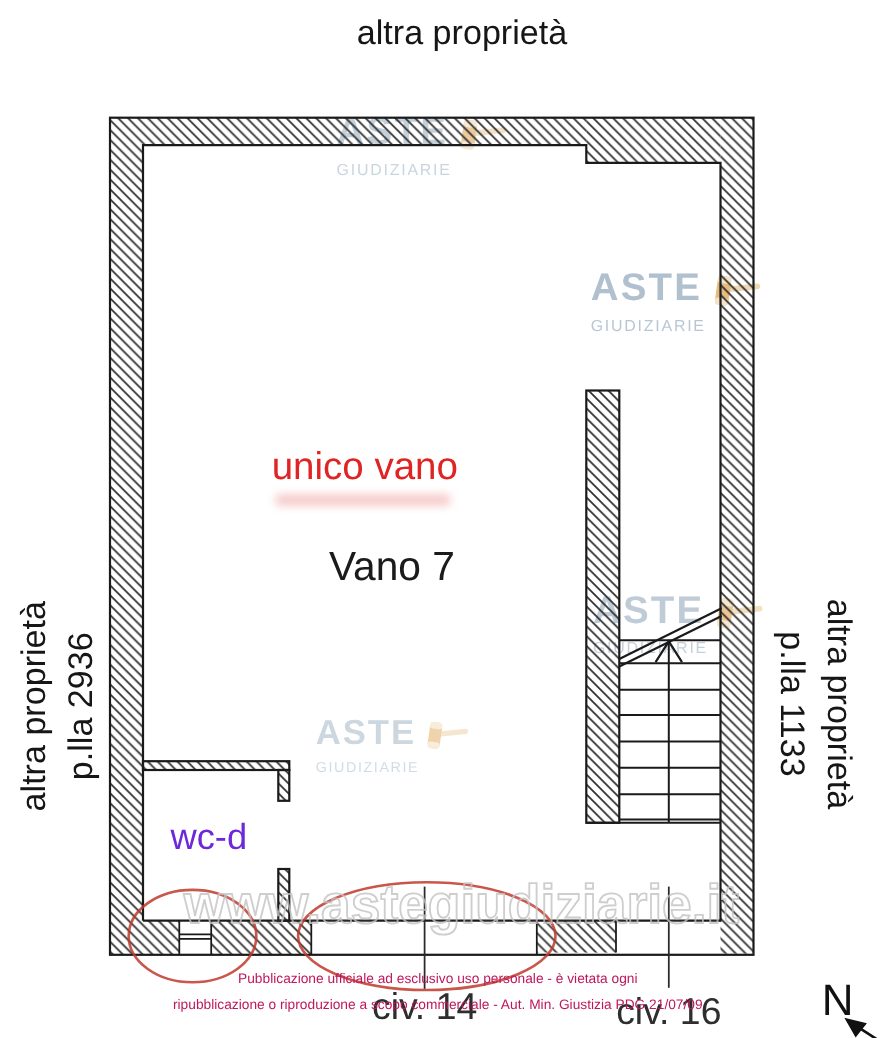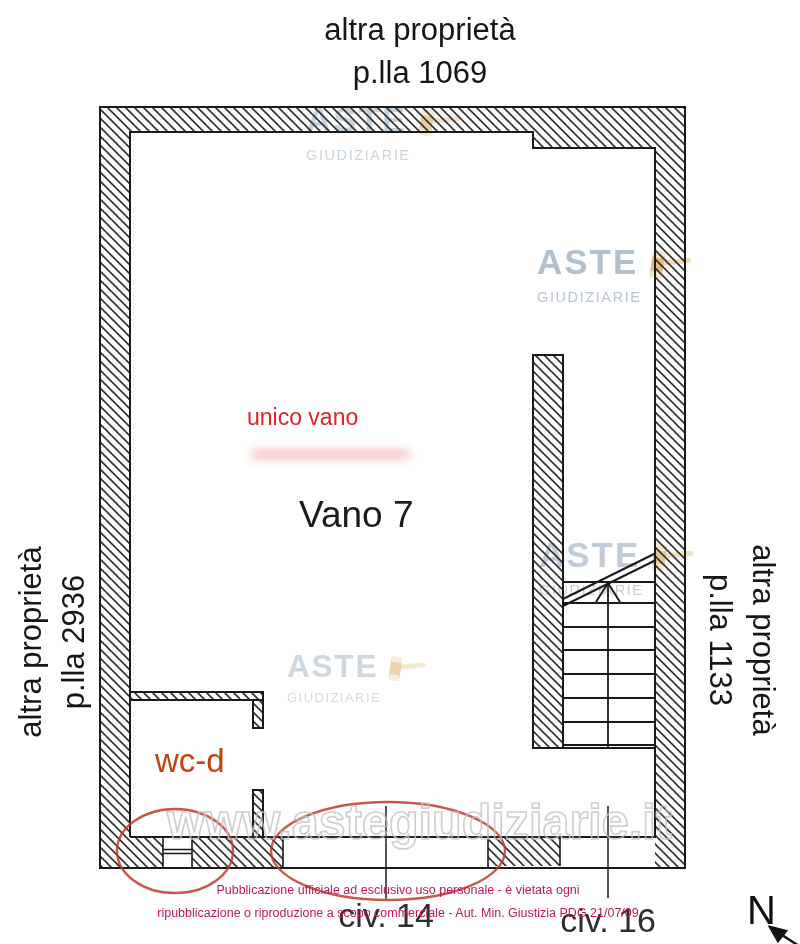--- a/index.html
+++ b/index.html
@@ -10,23 +10,23 @@
 
   
   .prop-label{
     position:absolute;text-align:center;color:#161616;
     font-size:31px;line-height:43px;white-space:nowrap;z-index:4;
   }
   #top-label{left:420px;top:8px;transform:translateX(-50%)}
   #left-label{left:52px;top:642px;transform:translate(-50%,-50%) rotate(-90deg)}
   #right-label{left:742px;top:640px;transform:translate(-50%,-50%) rotate(90deg)}
 
-  .room-red{position:absolute;left:247px;top:404px;font-size:23px;color:#e02323;z-index:4;white-space:nowrap}
+  .room-red{position:absolute;left:247px;top:404px;font-size:35px;color:#e02323;z-index:4;white-space:nowrap}
   .room-name{position:absolute;left:299px;top:494px;font-size:37px;color:#1b1b1b;z-index:4;white-space:nowrap}
-  .wc-label{position:absolute;left:155px;top:742px;font-size:33px;color:#c2410c;z-index:4;white-space:nowrap}
+  .wc-label{position:absolute;left:155px;top:742px;font-size:33px;color:#6d28d9;z-index:4;white-space:nowrap}
   .civ{position:absolute;font-size:34px;color:#2e2e2e;z-index:4;white-space:nowrap}
   #civ14{left:386px;top:896px;transform:translateX(-50%)}
   #civ12{left:608px;top:901px;transform:translateX(-50%)}
   .north{position:absolute;left:747px;top:888px;font-size:40px;color:#111;z-index:4}
 
   .red-smudge{
     position:absolute;left:250px;top:449px;width:160px;height:11px;border-radius:6px;
     background:rgba(225,70,70,.28);filter:blur(4px);z-index:1;
   }
 
@@ -187,21 +187,20 @@
   <g stroke="#c0392b" stroke-width="2.4" fill="none" opacity="0.85">
     <ellipse cx="175" cy="851" rx="58" ry="42"></ellipse>
     <ellipse cx="388" cy="851" rx="117" ry="49"></ellipse>
   </g>
 </svg>
 
 <div class="url-watermark">www.astegiudiziarie.it</div>
 
 <div class="prop-label" id="top-label">
   <div>altra proprietà</div>
-  <div>p.lla 1069</div>
 </div>
 
 <div class="prop-label" id="left-label">
   <div>altra proprietà</div>
   <div>p.lla 2936</div>
 </div>
 
 <div class="prop-label" id="right-label">
   <div>altra proprietà</div>
   <div>p.lla 1133</div>

